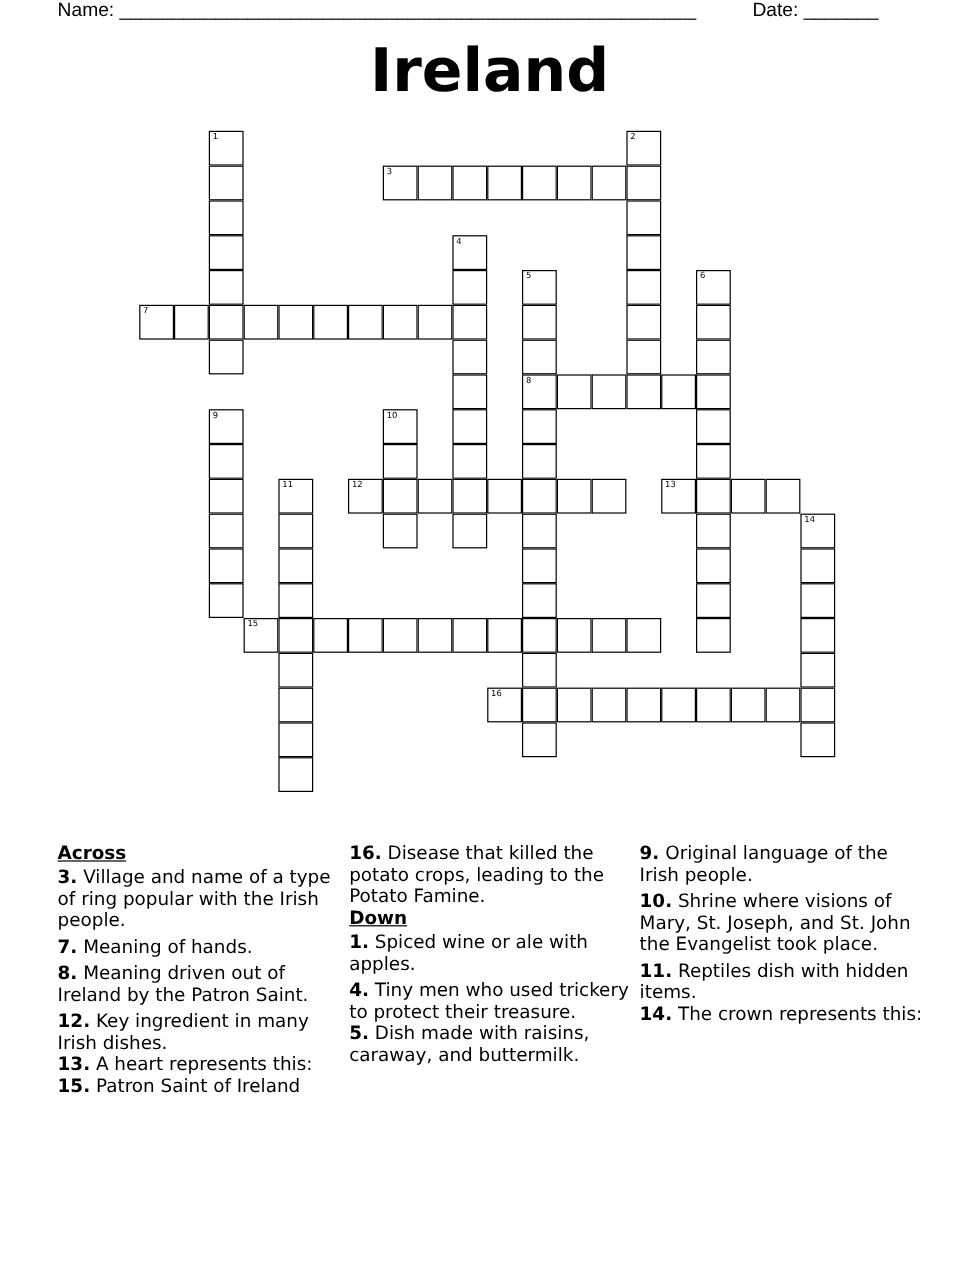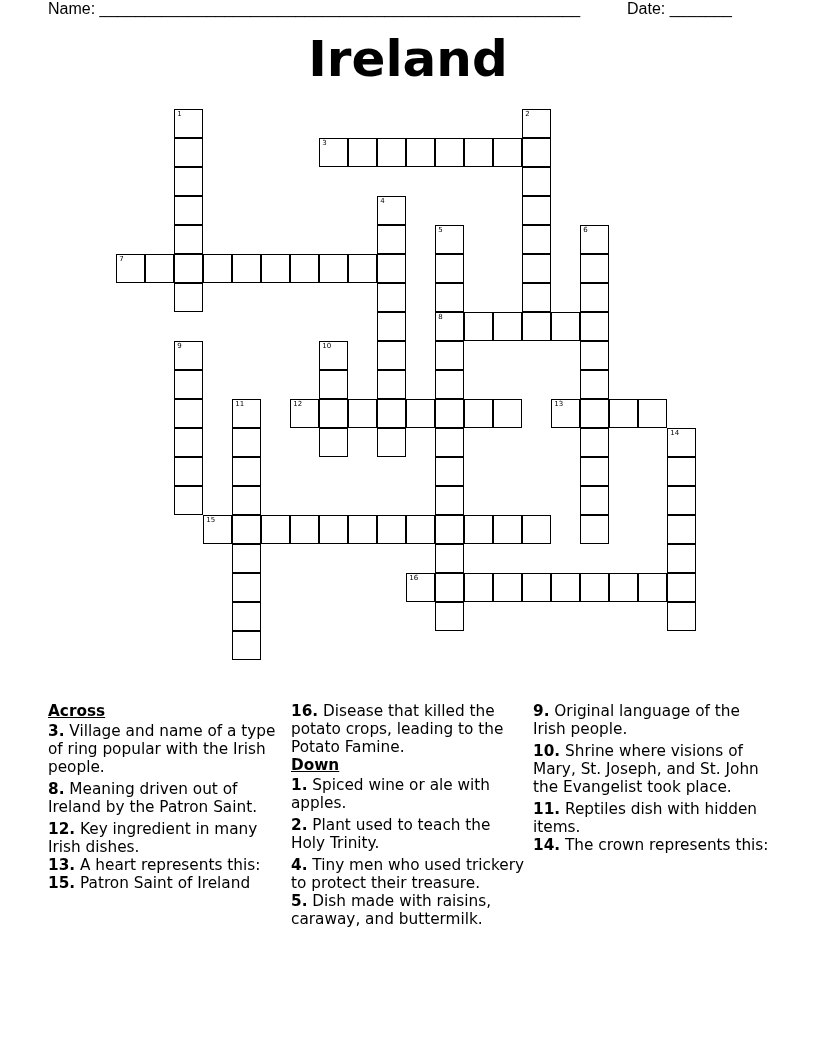--- a/index.html
+++ b/index.html
@@ -177,31 +177,31 @@
     <div class="cell" style="left: 406px; top: 464px;"></div>
     <div class="cell" style="left: 435px; top: 464px;"></div>
     <div class="cell" style="left: 464px; top: 464px;"></div>
     <div class="cell" style="left: 493px; top: 464px;"></div>
     <div class="cell" style="left: 522px; top: 464px;"></div>
   </div>
 
 <div class="clues col1">
   <div class="section-head">Across</div>
   <div class="clue"><b>3.</b><span> Village and name of a type of ring popular with the Irish people.</span></div>
+  <div class="clue"><b>7.</b><span> Meaning of hands.</span></div>
   <div class="clue"><b>8.</b><span> Meaning driven out of Ireland by the Patron Saint.</span></div>
   <div class="clue tight"><b>12.</b><span> Key ingredient in many Irish dishes.</span></div>
   <div class="clue tight"><b>13.</b><span> A heart represents this:</span></div>
   <div class="clue"><b>15.</b><span> Patron Saint of Ireland</span></div>
 </div>
 
 <div class="clues col2">
   <div class="clue tight"><b>16.</b><span> Disease that killed the potato crops, leading to the Potato Famine.</span></div>
   <div class="section-head">Down</div>
   <div class="clue"><b>1.</b><span> Spiced wine or ale with apples.</span></div>
-  <div class="clue"><b>2.</b><span> Plant used to teach the Holy Trinity.</span></div>
   <div class="clue tight"><b>4.</b><span> Tiny men who used trickery to protect their treasure.</span></div>
   <div class="clue"><b>5.</b><span> Dish made with raisins, caraway, and buttermilk.</span></div>
 </div>
 
 <div class="clues col3">
   <div class="clue"><b>9.</b><span> Original language of the Irish people.</span></div>
   <div class="clue"><b>10.</b><span> Shrine where visions of Mary, St. Joseph, and St. John the Evangelist took place.</span></div>
   <div class="clue tight"><b>11.</b><span> Reptiles dish with hidden items.</span></div>
   <div class="clue"><b>14.</b><span> The crown represents this:</span></div>
 </div>

